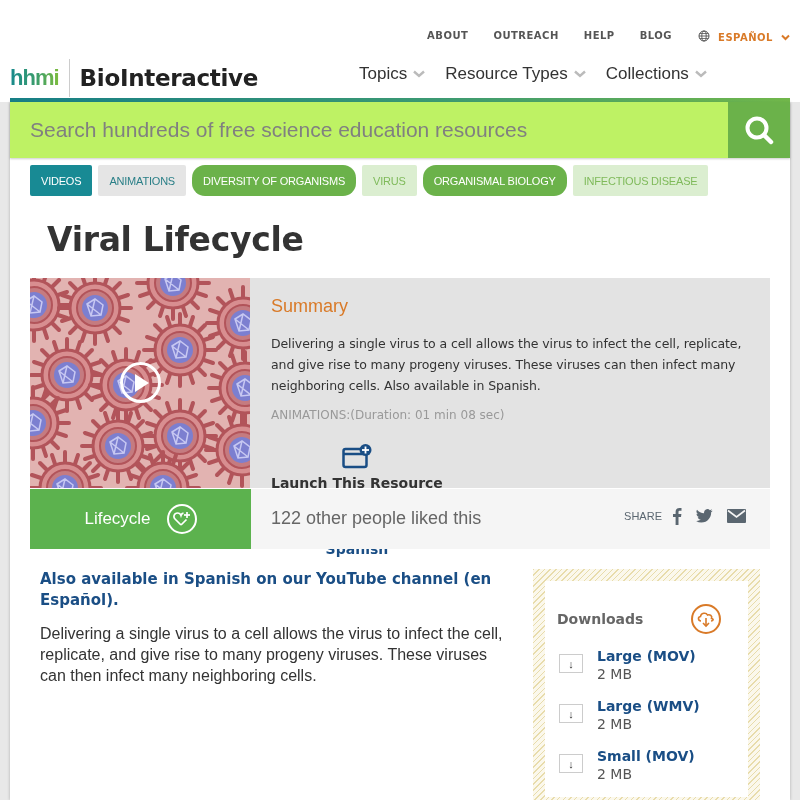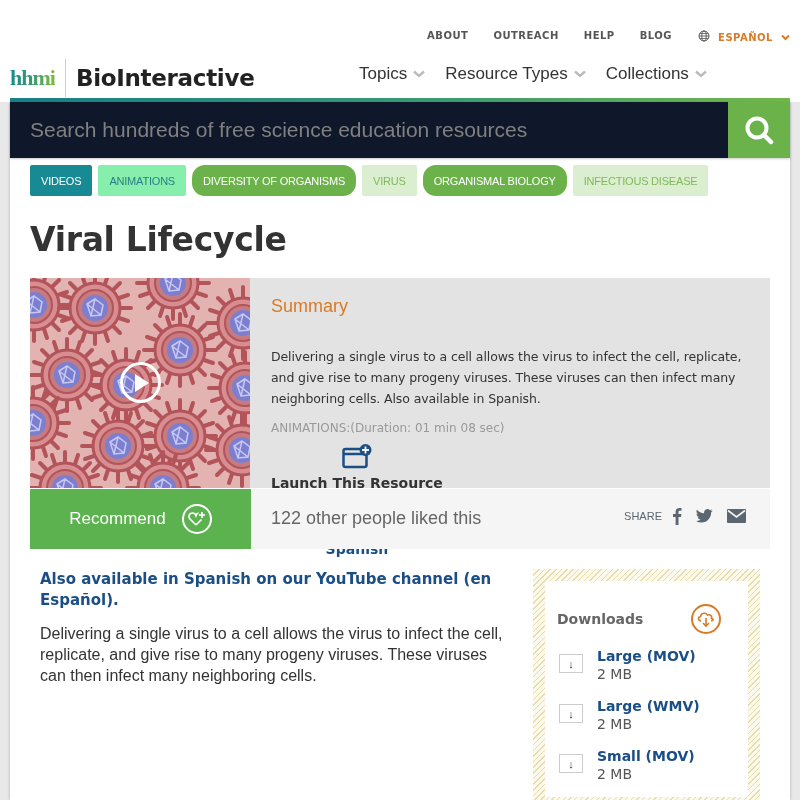--- a/index.html
+++ b/index.html
@@ -8,56 +8,56 @@
 
   
   .util-nav { position: absolute; top: 30px; right: 10px; display: flex; gap: 0; font-family: "DejaVu Sans", sans-serif; font-size: 10px; font-weight: bold; letter-spacing: 0.5px; color: #555; }
   .util-nav .u { margin-left: 25px; cursor: pointer; }
   .util-nav .lang { color: #d97a28; display: flex; align-items: center; gap: 8px; margin-left: 26px; }
   .util-nav .lang .globe { color: #555; font-weight: normal; font-size: 12px; }
 
   
   .header { position: absolute; top: 56px; left: 0; width: 800px; height: 42px; }
   .logo { position: absolute; left: 10px; top: 4px; display: flex; align-items: center; height: 36px; }
-  .logo .hhmi { font-family: Liberation Serif, serif; font-weight: bold; font-size: 22px; letter-spacing: -1px; background: linear-gradient(90deg, #178a8d 0%, #3c9d6b 55%, #7dbd3d 100%); -webkit-background-clip: text; background-clip: text; color: transparent; }
+  .logo .hhmi { font-family: Liberation Sans, sans-serif; font-weight: bold; font-size: 22px; letter-spacing: -1px; background: linear-gradient(90deg, #178a8d 0%, #3c9d6b 55%, #7dbd3d 100%); -webkit-background-clip: text; background-clip: text; color: transparent; }
   .logo .sep { width: 1px; height: 38px; background: #ccc; margin: 0 10px 0 10px; }
   .logo .bio { font-family: "DejaVu Sans", sans-serif; font-weight: bold; font-size: 23px; color: #222; letter-spacing: -0.3px; }
   .main-nav { position: absolute; left: 359px; top: 8px; display: flex; gap: 20px; font-size: 17px; color: #333; }
   .main-nav .n { display: flex; align-items: center; gap: 6px; cursor: pointer; }
   .main-nav .chev { color: #bbb; font-size: 11px; }
   .header-bar { position: absolute; top: 98px; left: 10px; width: 780px; height: 4px; background: linear-gradient(90deg, #177f86 0%, #3c9a72 55%, #71b74a 100%); }
 
   
   .panel { position: absolute; top: 102px; left: 10px; width: 780px; height: 698px; background: #fff; box-shadow: 0 0 3px rgba(0,0,0,0.25); }
   .side-gray { position: absolute; top: 102px; left: 0; width: 10px; height: 698px; background: #e8e8e8; }
   .side-gray.r { left: 790px; }
 
   
   .search { position: absolute; top: 102px; left: 10px; width: 780px; height: 56px; display: flex; box-shadow: 0 1px 2px rgba(0,0,0,0.2); }
-  .search input { flex: 1; border: none; background: #0f172a; font-family: "Liberation Sans", sans-serif; font-size: 21px; color: #777; padding-left: 20px; outline: none; }
+  .search input { flex: 1; border: none; background: #bef264; font-family: "Liberation Sans", sans-serif; font-size: 21px; color: #777; padding-left: 20px; outline: none; }
   .search input::placeholder { color: #808080; }
   .search .btn { width: 62px; background: #6bb24a; display: flex; align-items: center; justify-content: center; cursor: pointer; }
 
   
   .tags { position: absolute; top: 165px; left: 30px; display: flex; gap: 6px; }
   .tag { height: 31px; padding: 0 11px; display: flex; align-items: center; font-size: 11px; letter-spacing: -0.2px; border-radius: 2px; cursor: pointer; }
   .tag.teal { background: #188a94; color: #fff; }
-  .tag.lteal { background: #86efac; color: #2a7f87; }
+  .tag.lteal { background: #e5e5e5; color: #2a7f87; }
   .tag.green { background: #6bb24a; color: #fff; border-radius: 13px; }
   .tag.lgreen { background: #dbeed0; color: #7fba5a; }
 
   .title { position: absolute; top: 220px; left: 30px; font-size: 33px; font-weight: bold; color: #333; letter-spacing: -0.3px; font-family: "DejaVu Sans", sans-serif; font-weight: normal; }
-  .title b { font-weight: bold; }
+  .title b { font-weight: bold; margin-left: 17px; }
 
   
   .res { position: absolute; top: 278px; left: 30px; width: 740px; height: 210px; background: #e3e3e3; }
   .thumb { position: absolute; left: 0; top: 0; width: 220px; height: 210px; background: #e0b0ae; overflow: hidden; cursor: pointer; }
   .play { position: absolute; left: 90px; top: 84px; width: 41px; height: 41px; border: 3px solid #fff; border-radius: 50%; display: flex; align-items: center; justify-content: center; }
   .summary { position: absolute; left: 241px; top: 18px; width: 480px; }
-  .summary h2 { font-size: 18px; font-weight: normal; color: #d97a28; margin-bottom: 29px; }
+  .summary h2 { font-size: 18px; font-weight: normal; color: #d97a28; margin-bottom: 16px; }
   .summary p { font-family: "DejaVu Sans", sans-serif; font-size: 12.5px; line-height: 21px; color: #333; letter-spacing: -0.1px; }
   .summary .meta { font-family: "DejaVu Sans", sans-serif; font-size: 12px; color: #999; margin-top: 12px; }
   .launch { position: absolute; left: 241px; top: 166px; display: flex; align-items: center; gap: 6px; font-family: "DejaVu Sans", sans-serif; font-weight: bold; font-size: 14px; color: #333; flex-direction: column; }
   .launch a { color: #1a4e85; text-decoration: none; cursor: pointer; }
   .launch .pipe { color: #333; font-weight: normal; }
 
   
   .rec-bar { position: absolute; top: 489px; left: 30px; width: 740px; height: 60px; background: #f5f5f5; }
   .rec-btn { position: absolute; left: 0; top: 0; width: 221px; height: 60px; background: #5cb24e; display: flex; align-items: center; justify-content: center; gap: 16px; color: #fff; font-size: 17px; cursor: pointer; }
   .rec-btn .ico { width: 30px; height: 30px; border: 2px solid #fff; border-radius: 50%; display: flex; align-items: center; justify-content: center; }
@@ -226,21 +226,21 @@
       </svg>
     <span>Launch This Resource</span>
     <a>English</a>
     <span class="pipe">|</span>
     <a>Spanish</a>
   </div>
 </div>
 
 <div class="rec-bar">
   <div class="rec-btn">
-    <span>Recommend</span>
+    <span>Lifecycle</span>
     <span class="ico">
       <svg width="18" height="16" viewBox="0 0 18 16">
           <path d="M8 14 L2 8 C0 6 1 2 4.5 2 C6 2 7.5 3 8 4.5 C8.5 3 9.5 2.3 10.5 2.2" fill="none" stroke="#fff" stroke-width="1.7"></path>
           <path d="M8 14 L13.5 8.5" fill="none" stroke="#fff" stroke-width="1.7"></path>
           <line x1="14" y1="1" x2="14" y2="7" stroke="#fff" stroke-width="1.7"></line>
           <line x1="11" y1="4" x2="17" y2="4" stroke="#fff" stroke-width="1.7"></line>
         </svg>
     </span>
   </div>
   <div class="likes">122 other people liked this</div>

